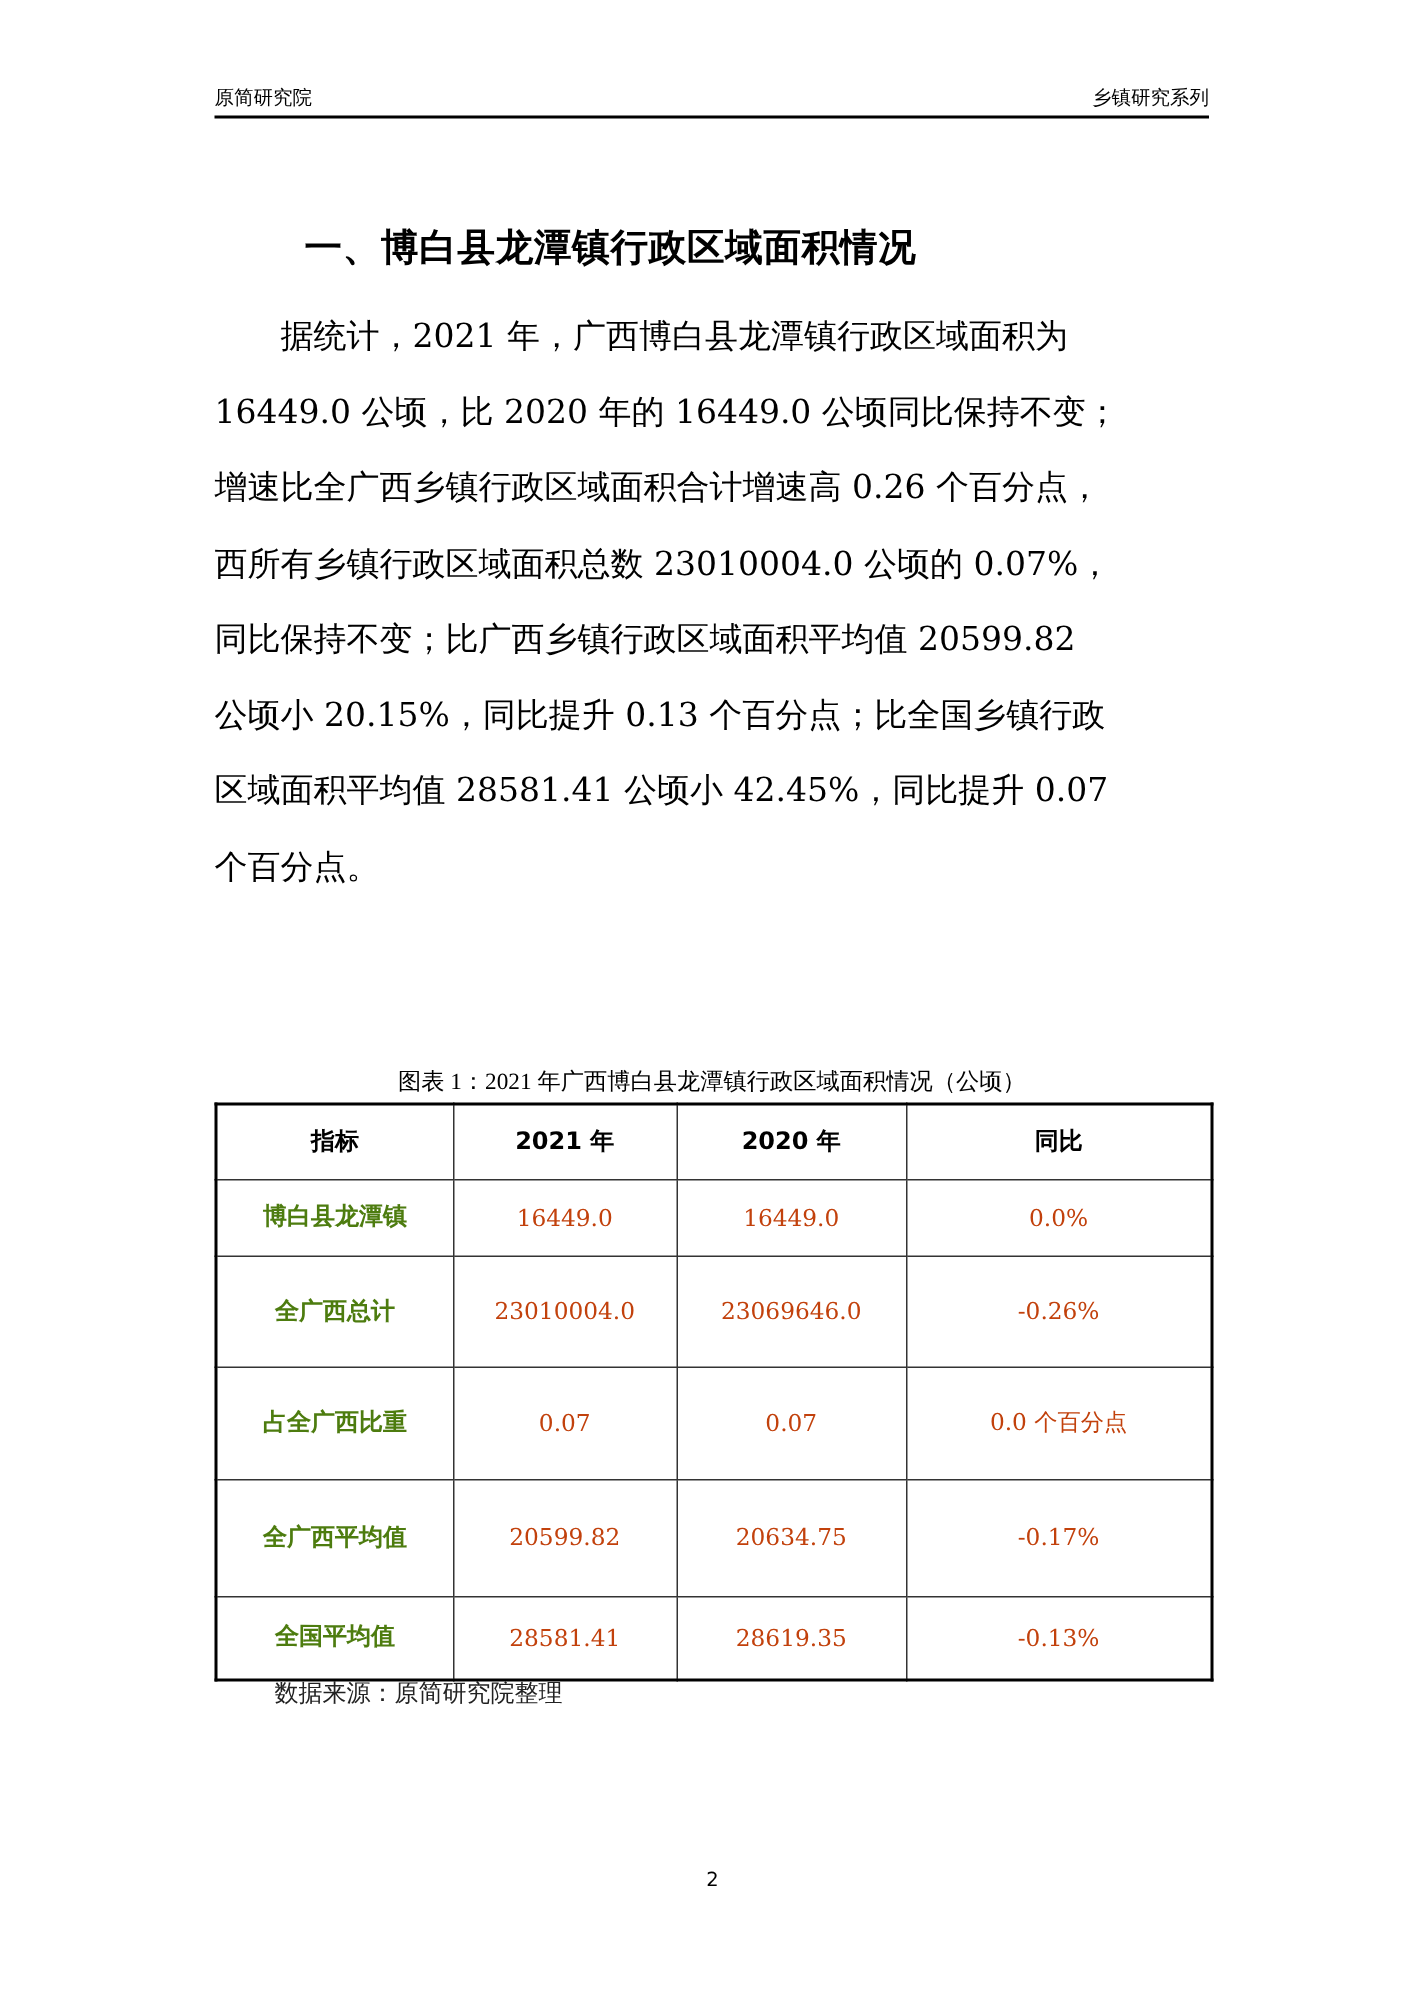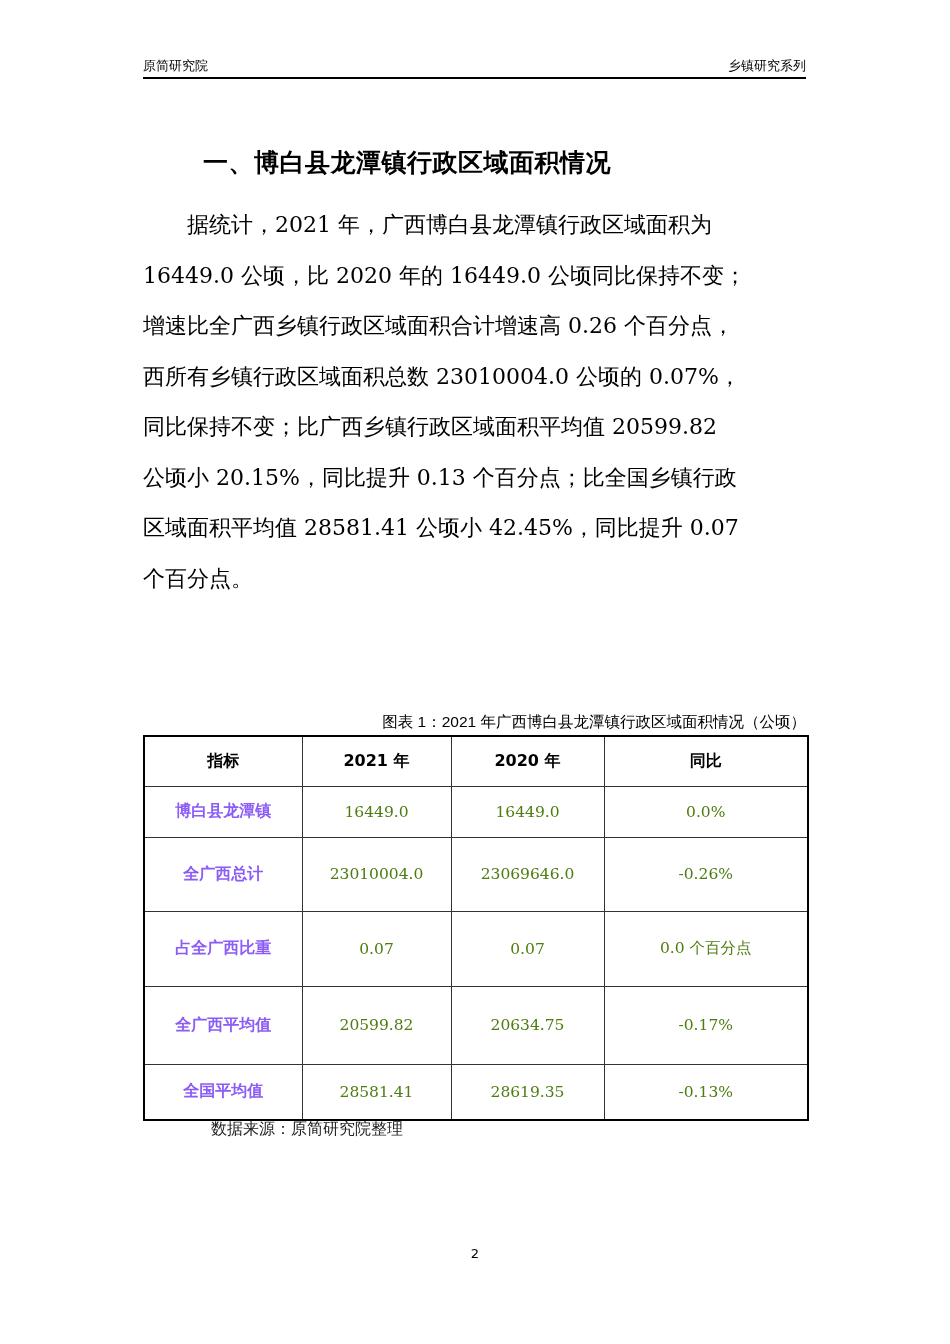--- a/index.html
+++ b/index.html
@@ -7,56 +7,56 @@
     .header {
       position: absolute; left: 143px; top: 56px; width: 663px; height: 21px;
       border-bottom: 2px solid #000000;
       font-family: "DejaVu Sans", "Liberation Sans", sans-serif;
       font-size: 13px; line-height: 20px;
     }
     .header .left { position: absolute; left: 0; top: 0; }
     .header .right { position: absolute; right: 0; top: 0; }
     .section-title {
       position: absolute; left: 203px; top: 143px;
-      font-family: Liberation Mono, monospace;
+      font-family: Liberation Sans, sans-serif;
       font-weight: bold; font-size: 25px; line-height: 44px; letter-spacing: 0.5px;
     }
     .body-text {
       position: absolute; left: 143px; top: 200px; width: 665px;
       font-family: "DejaVu Serif", "Liberation Serif", serif;
       font-size: 22px; line-height: 50.5px;
     }
     .body-text .line { white-space: nowrap; height: 50.5px; }
     .caption {
-      position: absolute; left: 143px; top: 710px; width: 663px; text-align: right;
-      font-family: Liberation Sans, sans-serif;
+      position: absolute; left: 143px; top: 710px; width: 663px; text-align: center;
+      font-family: Liberation Serif, serif;
       font-size: 15.5px; line-height: 24px;
     }
     table.data-table {
       position: absolute; left: 143px; top: 735px; width: 664px;
       border-collapse: collapse; table-layout: fixed;
       font-size: 15.5px;
     }
     table.data-table th, table.data-table td {
       border: 1px solid #333; text-align: center; padding: 0;
     }
     table.data-table th {
       font-family: "DejaVu Sans", "Liberation Sans", sans-serif; font-weight: bold; font-size: 16px; margin-left: 48px;
     }
     table.data-table td {
-      font-family: "DejaVu Serif", "Liberation Serif", serif; color: #4d7c0f;
+      font-family: "DejaVu Serif", "Liberation Serif", serif; color: #c2410c;
     }
     table.data-table td.rowhead {
-      font-family: "DejaVu Sans", "Liberation Sans", sans-serif; font-weight: bold; font-size: 16px; color: #8b5cf6;
+      font-family: "DejaVu Sans", "Liberation Sans", sans-serif; font-weight: bold; font-size: 16px; color: #4d7c0f;
     }
     table.data-table { border: 2px solid #000; }
     .source {
       position: absolute; left: 183px; top: 1116px;
       font-family: "DejaVu Serif", "Liberation Serif", serif;
-      font-size: 16px; line-height: 26px; color: #222; margin-left: 28px;
+      font-size: 16px; line-height: 26px; color: #222;
     }
     .page-number {
       position: absolute; left: 0; width: 950px; top: 1246px; text-align: center;
       font-family: "DejaVu Sans", "Liberation Sans", sans-serif; font-size: 13px;
     }
   </style>
 </head>
 <body>
 
 <div class="header">

